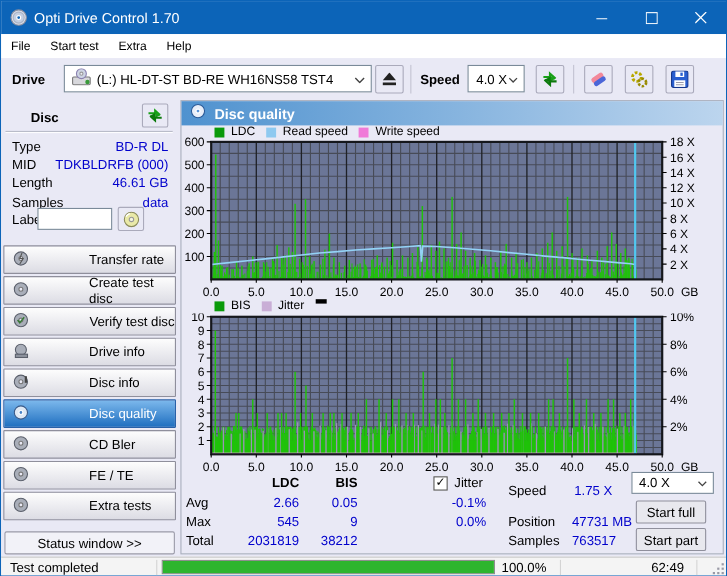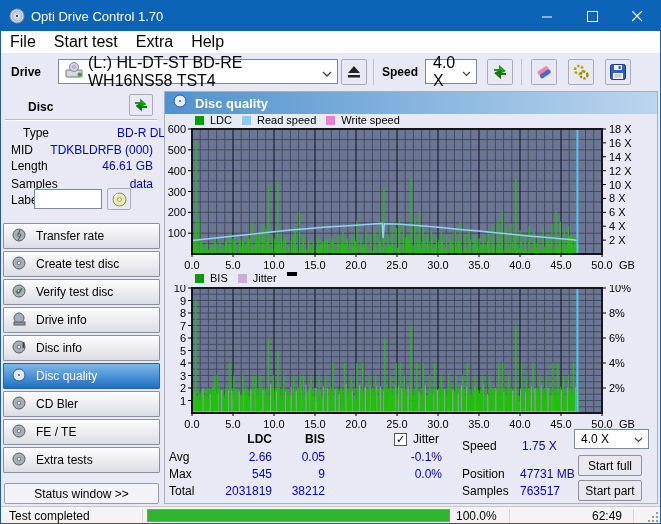--- a/index.html
+++ b/index.html
@@ -6,40 +6,40 @@
   html,body { background:#d0d0d8; }
   body { font-family:"Liberation Sans","DejaVu Sans",sans-serif; }
   .window{position:relative;width:661px;height:524px;background:#e9e9f5;border:1px solid #0c64b8;overflow:hidden;}
   
   .titlebar{position:absolute;left:0;top:0;width:100%;height:30px;background:#0c64b8;display:flex;align-items:center;}
   .titlebar .appicon{width:16px;height:16px;margin:0 6px 0 8px;position:relative;}
   .title-text{color:#fff;font-size:13px;}
   .caption-btns{position:absolute;right:0;top:0;height:30px;display:flex;}
   .cap-btn{width:45px;height:30px;display:flex;align-items:center;justify-content:center;}
   
-  .menubar{position:absolute;left:0;top:30px;width:100%;height:22px;background:#ffffff;display:flex;align-items:center;font-size:16px;color:#000;}
+  .menubar{position:absolute;left:0;top:30px;width:100%;height:22px;background:#ffffff;display:flex;align-items:center;font-size:11px;color:#000;}
   .menu-item{padding:3px 9px;}
   
   .toolbar{position:absolute;left:0;top:52px;width:100%;height:38px;background:#e9e9f5;}
   .tb-label{position:absolute;font-size:12px;font-weight:bold;color:#000;}
-  .combo{position:absolute;background:#fff;border:1px solid #7a8a99;display:flex;align-items:center;font-size:16px;color:#000;}
+  .combo{position:absolute;background:#fff;border:1px solid #7a8a99;display:flex;align-items:center;font-size:12px;color:#000;}
   .combo .chev{margin-left:auto;margin-right:5px;}
   .tb-btn{position:absolute;width:26px;height:26px;background:#e9e9f5;border:1px solid #aab;display:flex;align-items:center;justify-content:center;border-radius:2px;}
   .tb-sep{position:absolute;width:1px;height:26px;background:#c2c2d2;}
   
   .leftpanel{position:absolute;left:0;top:90px;width:161px;height:415px;background:#e9e9f5;}
   .disc-title{position:absolute;left:10px;top:9px;font-size:12px;font-weight:bold;color:#000;padding-left:17px;}
   .panel-sep{position:absolute;left:4px;top:28px;width:152px;height:2px;border-top:1px solid #b9bcc9;border-bottom:1px solid #fdfdff;}
   .disc-row{position:absolute;left:10px;width:142px;height:16px;font-size:12px;}
   .disc-row .lab{position:absolute;left:0;color:#000;}
   .disc-row .val{position:absolute;right:0;color:#0000cc;}
   .label-row{position:absolute;left:10px;top:100px;width:146px;font-size:12px;color:#000;}
   .label-input{position:absolute;left:33px;top:98px;width:68px;height:20px;border:1px solid #7a8a99;background:#fff;font-size:12px;}
   .small-btn{position:absolute;width:24px;height:22px;background:#e9e9f5;border:1px solid #aab;display:flex;align-items:center;justify-content:center;border-radius:2px;}
-  .nav-btn{position:absolute;left:2px;width:157px;height:26px;border:1px solid #8f8f9c;border-radius:1px;background:linear-gradient(#fdfdfd,#dcdce4);display:flex;align-items:center;font-size:12px;color:#000;}
+  .nav-btn{position:absolute;left:2px;width:157px;height:26px;border:1px solid #8f8f9c;border-radius:1px;background:linear-gradient(#fdfdfd,#dcdce4);display:flex;align-items:center;font-size:12px;color:#000;gap:45px;}
   .nav-btn.sel{background:linear-gradient(#7cb8ec,#1f6fc0);color:#fff;border-color:#2860a8;}
   .nav-btn .nav-ico{margin:0 9px 0 8px;}
   .statuswin-btn{position:absolute;left:3px;top:392px;width:155px;height:21px;background:#f2f2f8;border:1px solid #9a9aa8;font-size:12px;color:#000;display:flex;align-items:center;justify-content:center;border-radius:2px;}
   
   .card{position:absolute;left:163px;top:90px;width:494px;height:413px;background:#e9e9f5;border:1px solid #a9afbd;}
   .card-header{position:absolute;left:0;top:0;width:100%;height:22px;background:linear-gradient(to right,#4f92cf,#bcd5ee);display:flex;align-items:center;}
   .card-header .hdr-title{color:#fff;font-weight:bold;font-size:13px;margin-left:8px;}
   .legend{position:absolute;display:flex;align-items:center;font-size:11px;color:#000;gap:4px;}
   .leg-sq{width:9px;height:9px;display:inline-block;margin-right:2px;}
   .leg-marker{width:10px;height:4px;background:#000;display:inline-block;margin-left:6px;margin-bottom:8px;}
@@ -171,21 +171,21 @@
     <span class="disc-title">Disc</span>
     <div class="small-btn" style="left:128px;top:3px;">
       <svg width="16" height="16">
           <path d="M2 6 L8 6 L8 3.5 L12.5 7.5" fill="none" stroke="#18a018" stroke-width="1.8"></path>
           <polygon points="13,7.5 8,4.8 8,10.2" fill="#18a018"></polygon>
           <path d="M14 10 L8 10 L8 12.5 L3.5 8.5" fill="none" stroke="#0c7a0c" stroke-width="1.8"></path>
           <polygon points="3,8.5 8,5.8 8,11.2" fill="#0c7a0c"></polygon>
         </svg>
     </div>
     <div class="panel-sep"></div>
-    <div class="disc-row" style="top:35px;margin-left:12px;">
+    <div class="disc-row" style="top:35px;">
       <span class="lab">Type</span>
       <span class="val">BD-R DL</span>
     </div>
     <div class="disc-row" style="top:52px;">
       <span class="lab">MID</span>
       <span class="val">TDKBLDRFB (000)</span>
     </div>
     <div class="disc-row" style="top:68px;">
       <span class="lab">Length</span>
       <span class="val">46.61 GB</span>
@@ -214,21 +214,21 @@
           </svg></span>
         <span>Transfer rate</span>
       </div>
     <div class="nav-btn" style="top:250px;">
         <span class="nav-ico"><svg width="15" height="14">
             <circle cx="7" cy="7" r="6" fill="#a9aeb9" stroke="#5a5f6b"></circle>
             <circle cx="7" cy="7" r="1.8" fill="#e9e9f5" stroke="#777"></circle>
           </svg></span>
         <span>Create test disc</span>
       </div>
-    <div class="nav-btn" style="top:278px;">
+    <div class="nav-btn" style="top:278px;justify-content:center;">
         <span class="nav-ico"><svg width="15" height="14">
             <circle cx="7" cy="7" r="6" fill="#a9aeb9" stroke="#5a5f6b"></circle>
             <circle cx="7" cy="7" r="1.8" fill="#e9e9f5" stroke="#777"></circle>
             <polyline points="4,7 6,9.5 10,4.5" fill="none" stroke="#3a7a3a" stroke-width="1.4"></polyline>
           </svg></span>
         <span>Verify test disc</span>
       </div>
     <div class="nav-btn" style="top:306px;">
         <span class="nav-ico"><svg width="15" height="14">
             <circle cx="7" cy="6" r="5" fill="#a9aeb9" stroke="#5a5f6b"></circle>

